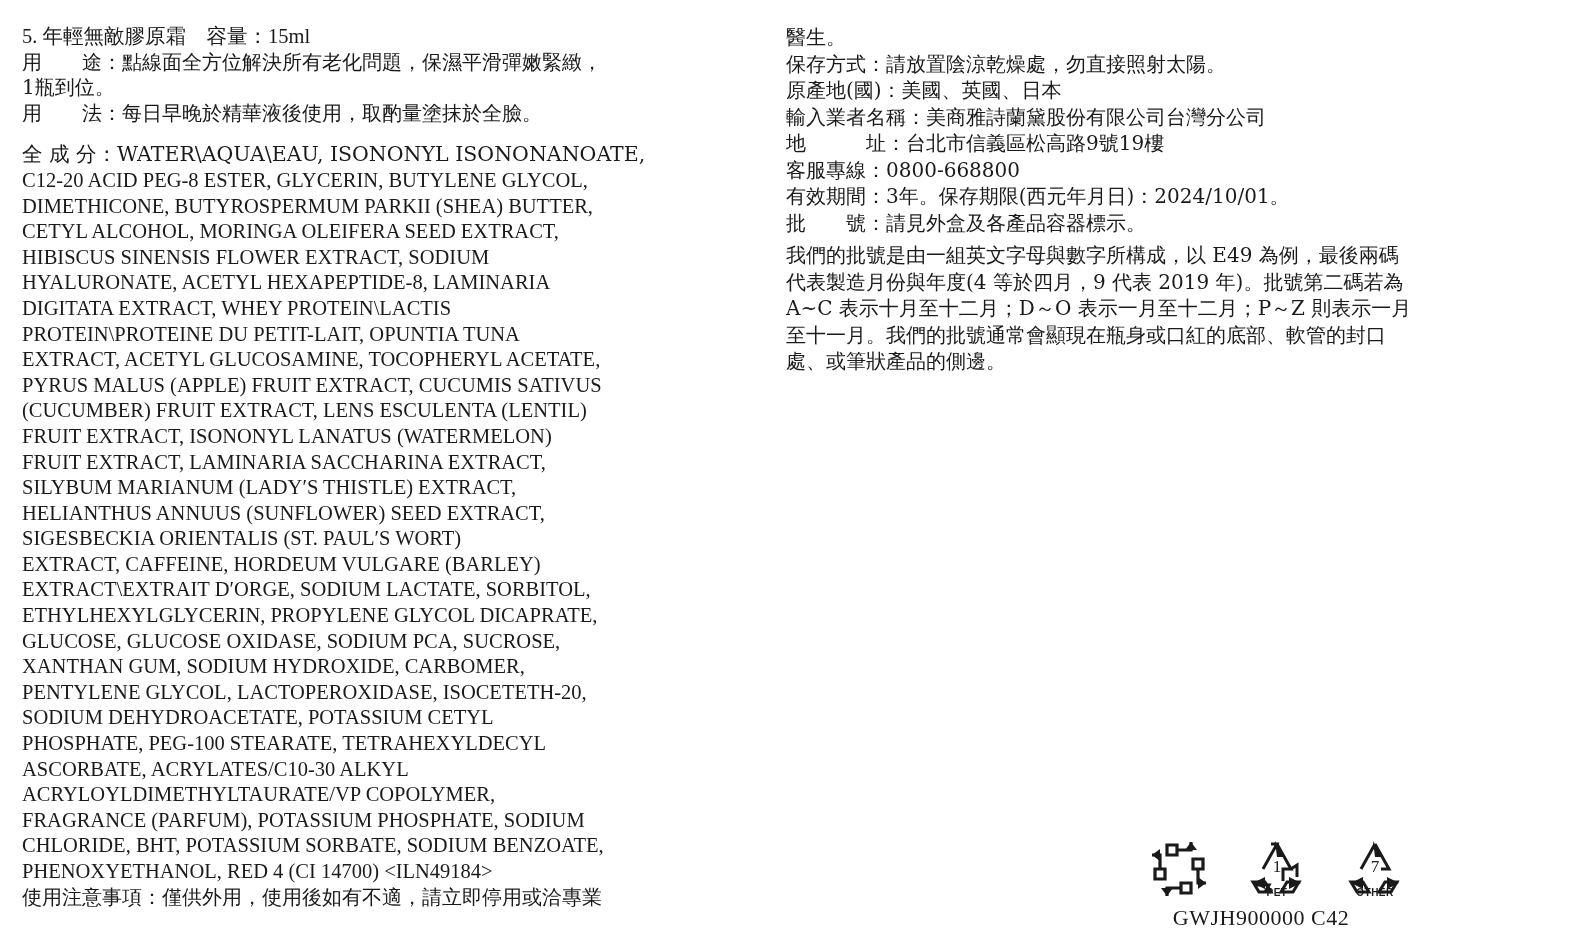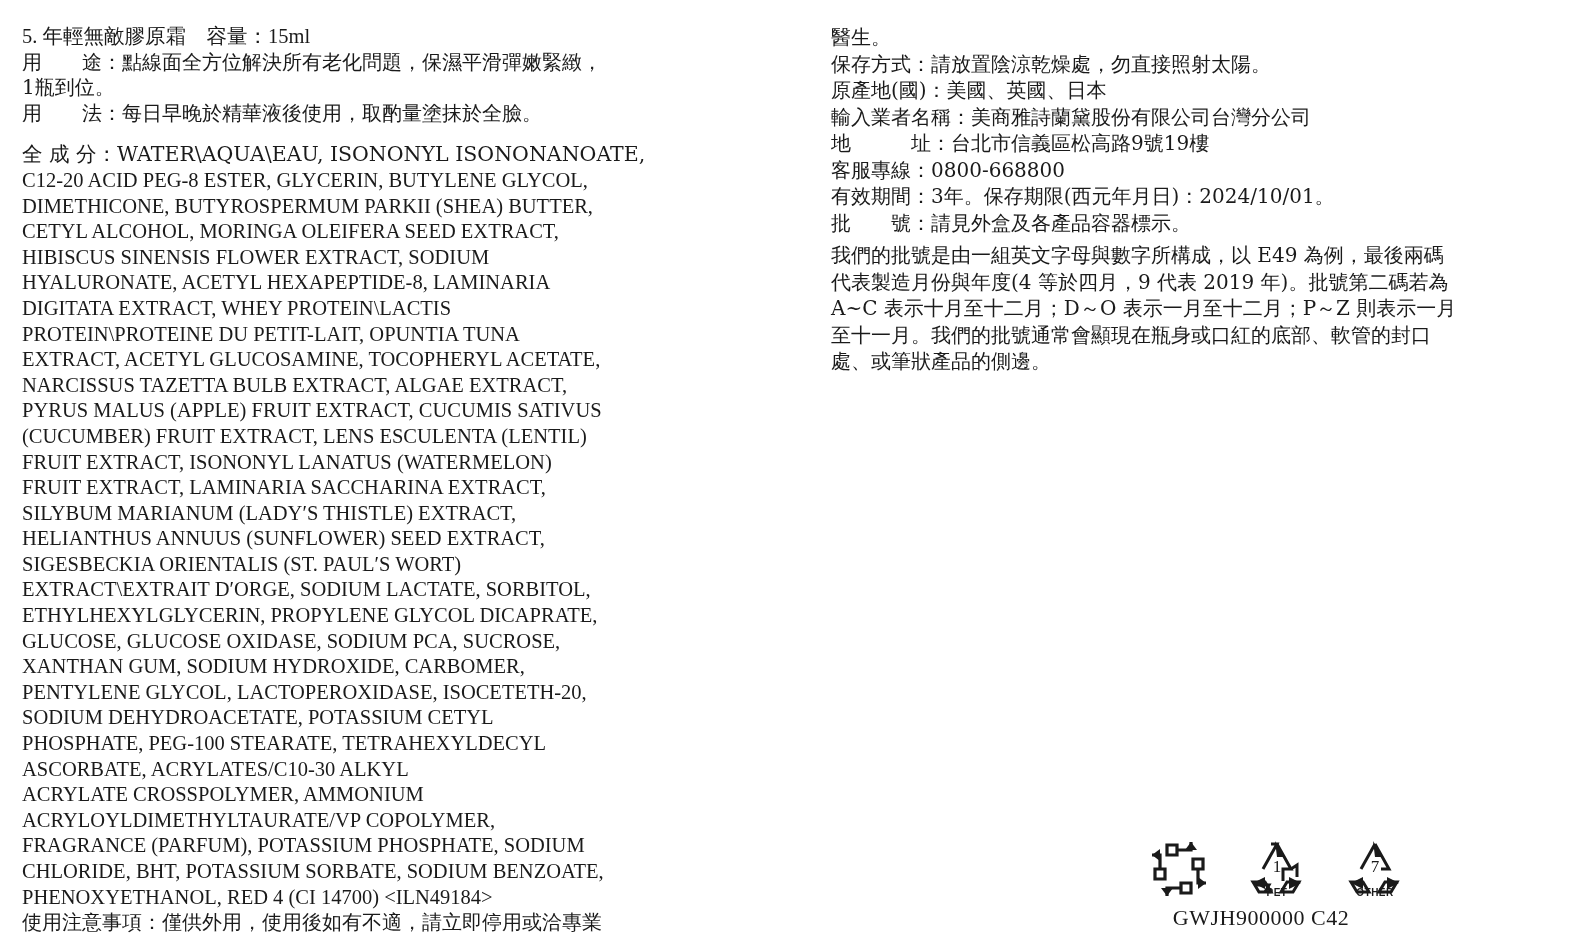--- a/index.html
+++ b/index.html
@@ -47,21 +47,20 @@
   .ingredients {
     margin-top: 16px;
   }
   .ing-line {
     font-size: 20.5px;
     line-height: 25.6px;
     white-space: pre;
   }
   .right-block .cjk {
     line-height: 26.5px;
-    margin-left: 45px;
   }
   .note-para {
     margin-top: 6px;
     width: 740px;
   }
   .recycle-area {
     position: absolute;
     right: 22px;
     bottom: 14px;
     width: 300px;
@@ -128,37 +127,36 @@
     <div class="ingredients">
       <div class="ing-line cjk">全 成 分：WATER\AQUA\EAU, ISONONYL ISONONANOATE,</div>
       <div class="ing-line">C12-20 ACID PEG-8 ESTER, GLYCERIN, BUTYLENE GLYCOL,</div>
       <div class="ing-line">DIMETHICONE, BUTYROSPERMUM PARKII (SHEA) BUTTER,</div>
       <div class="ing-line">CETYL ALCOHOL, MORINGA OLEIFERA SEED EXTRACT,</div>
       <div class="ing-line">HIBISCUS SINENSIS FLOWER EXTRACT, SODIUM</div>
       <div class="ing-line">HYALURONATE, ACETYL HEXAPEPTIDE-8, LAMINARIA</div>
       <div class="ing-line">DIGITATA EXTRACT, WHEY PROTEIN\LACTIS</div>
       <div class="ing-line">PROTEIN\PROTEINE DU PETIT-LAIT, OPUNTIA TUNA</div>
       <div class="ing-line">EXTRACT, ACETYL GLUCOSAMINE, TOCOPHERYL ACETATE,</div>
-      <div class="ing-line">NARCISSUS TAZETTA BULB EXTRACT, ALGAE EXTRACT,</div>
       <div class="ing-line">PYRUS MALUS (APPLE) FRUIT EXTRACT, CUCUMIS SATIVUS</div>
       <div class="ing-line">(CUCUMBER) FRUIT EXTRACT, LENS ESCULENTA (LENTIL)</div>
       <div class="ing-line">FRUIT EXTRACT, ISONONYL LANATUS (WATERMELON)</div>
       <div class="ing-line">FRUIT EXTRACT, LAMINARIA SACCHARINA EXTRACT,</div>
       <div class="ing-line">SILYBUM MARIANUM (LADY′S THISTLE) EXTRACT,</div>
       <div class="ing-line">HELIANTHUS ANNUUS (SUNFLOWER) SEED EXTRACT,</div>
       <div class="ing-line">SIGESBECKIA ORIENTALIS (ST. PAUL′S WORT)</div>
+      <div class="ing-line">EXTRACT, CAFFEINE, HORDEUM VULGARE (BARLEY)</div>
       <div class="ing-line">EXTRACT\EXTRAIT D′ORGE, SODIUM LACTATE, SORBITOL,</div>
       <div class="ing-line">ETHYLHEXYLGLYCERIN, PROPYLENE GLYCOL DICAPRATE,</div>
       <div class="ing-line">GLUCOSE, GLUCOSE OXIDASE, SODIUM PCA, SUCROSE,</div>
       <div class="ing-line">XANTHAN GUM, SODIUM HYDROXIDE, CARBOMER,</div>
       <div class="ing-line">PENTYLENE GLYCOL, LACTOPEROXIDASE, ISOCETETH-20,</div>
       <div class="ing-line">SODIUM DEHYDROACETATE, POTASSIUM CETYL</div>
       <div class="ing-line">PHOSPHATE, PEG-100 STEARATE, TETRAHEXYLDECYL</div>
       <div class="ing-line">ASCORBATE, ACRYLATES/C10-30 ALKYL</div>
-      <div class="ing-line">ACRYLATE CROSSPOLYMER, AMMONIUM</div>
       <div class="ing-line">ACRYLOYLDIMETHYLTAURATE/VP COPOLYMER,</div>
       <div class="ing-line">FRAGRANCE (PARFUM), POTASSIUM PHOSPHATE, SODIUM</div>
       <div class="ing-line">CHLORIDE, BHT, POTASSIUM SORBATE, SODIUM BENZOATE,</div>
       <div class="ing-line">PHENOXYETHANOL, RED 4 (CI 14700) &lt;ILN49184&gt;</div>
     </div>
 
     <div class="cjk">使用注意事項：僅供外用，使用後如有不適，請立即停用或洽專業</div>
 
   </div>
 

